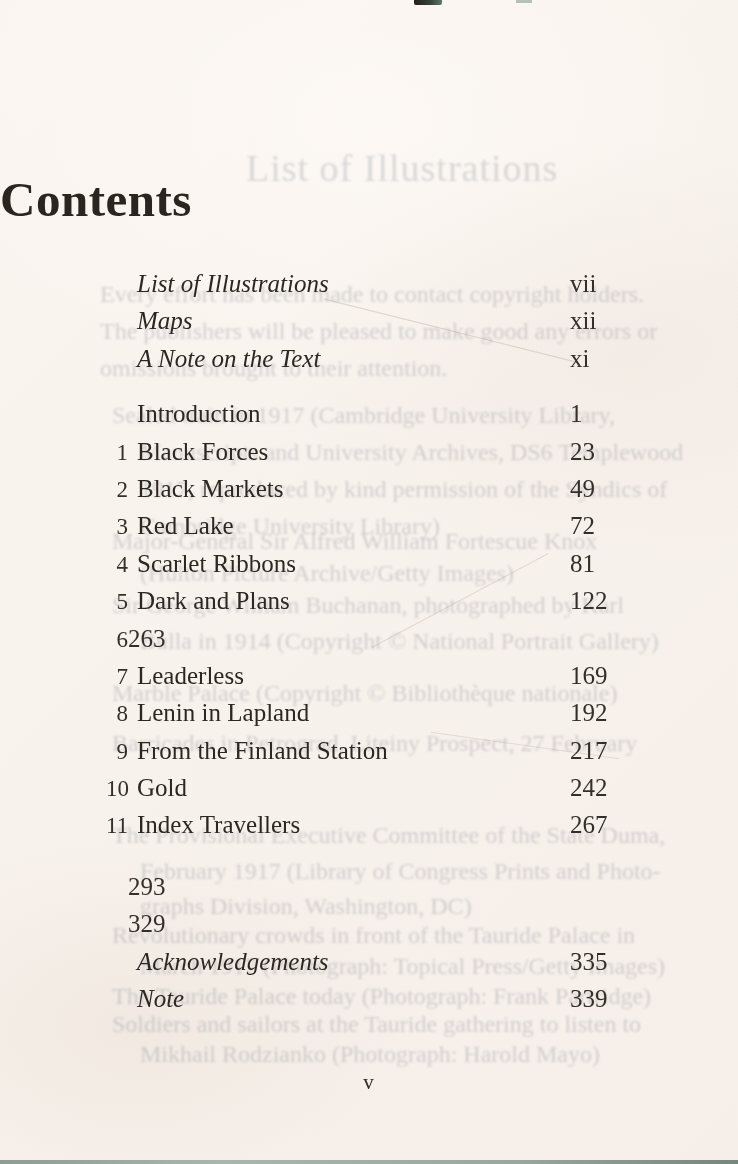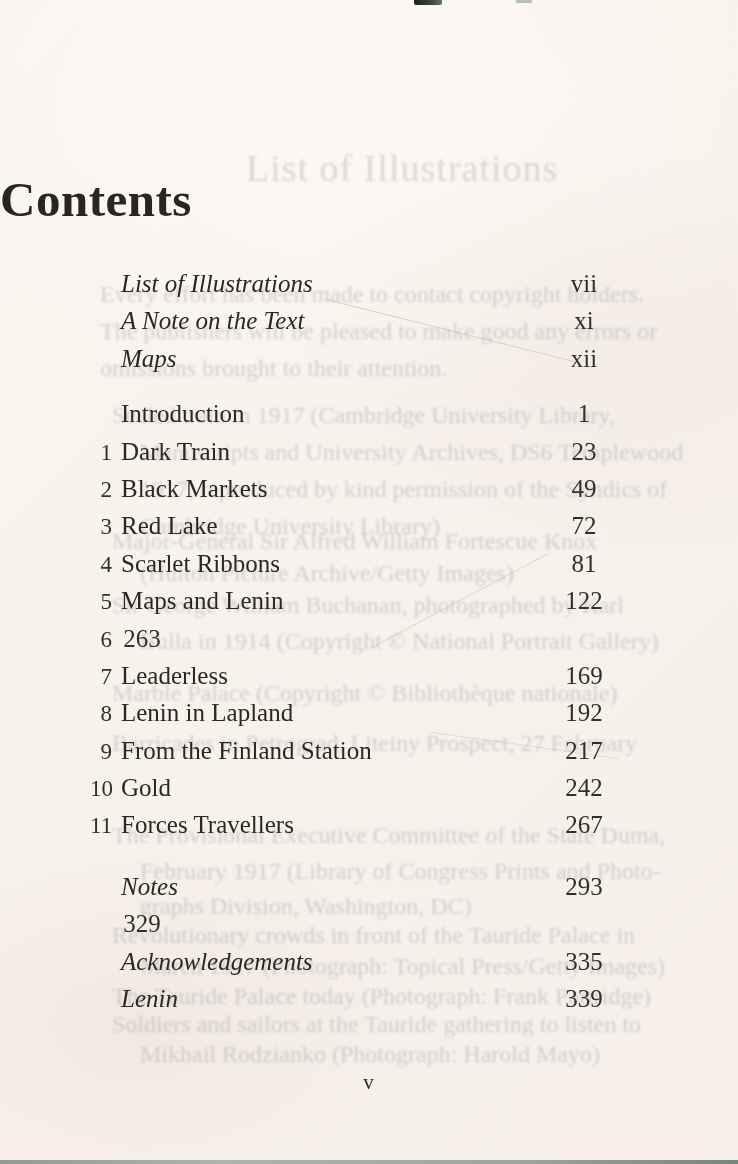--- a/index.html
+++ b/index.html
@@ -65,30 +65,30 @@
   .g20{top:1041px;left:140px;}
 
   
   .content{position:absolute;inset:0;z-index:3;}
   .book-title{
     position:absolute;top:138px;left:0;width:738px;
     font-size:49px;color:#29261f;
     letter-spacing:.5px;
   }
   .toc{
-    position:absolute;top:270px;left:90px;width:524px;
+    position:absolute;top:270px;left:106px;width:524px;
     font-size:25px;
     font-variant-numeric:oldstyle-nums;
     font-feature-settings:"onum" 1;
   }
   .toc-row{display:flex;align-items:baseline;height:37.4px;}
   .toc-num{width:22px;text-align:right;flex:none;font-size:23px;color:#33302a;}
   .toc-label{margin-left:9px;flex:1;color:#2b2822;}
   .toc-label.italic{font-style:italic;}
-  .toc-page{flex:none;text-align:center;min-width:60px;color:#33302a;}
+  .toc-page{flex:none;text-align:left;min-width:60px;color:#33302a;}
   .spacer-a{height:18px;}
   .spacer-b{height:24px;}
   .folio{
     position:absolute;top:1070px;left:0;width:738px;
     text-align:center;font-size:21px;color:#2e2a25;letter-spacing:1px;
   }
 </style>
 </head>
 <body>
 
@@ -129,59 +129,59 @@
 
     <div class="toc">
 
       <div class="toc-row">
         <span class="toc-num"></span>
         <span class="toc-label italic">List of Illustrations</span>
         <span class="toc-page">vii</span>
       </div>
       <div class="toc-row">
         <span class="toc-num"></span>
+        <span class="toc-label italic">Maps</span>
+        <span class="toc-page">xii</span>
+      </div>
+      <div class="toc-row">
+        <span class="toc-num"></span>
         <span class="toc-label italic">A Note on the Text</span>
         <span class="toc-page">xi</span>
       </div>
-      <div class="toc-row">
-        <span class="toc-num"></span>
-        <span class="toc-label italic">Maps</span>
-        <span class="toc-page">xii</span>
-      </div>
 
       <div class="spacer-a"></div>
 
       <div class="toc-row">
         <span class="toc-num"></span>
         <span class="toc-label">Introduction</span>
         <span class="toc-page">1</span>
       </div>
       <div class="toc-row">
         <span class="toc-num">1</span>
-        <span class="toc-label">Dark Train</span>
+        <span class="toc-label">Black Forces</span>
         <span class="toc-page">23</span>
       </div>
       <div class="toc-row">
         <span class="toc-num">2</span>
         <span class="toc-label">Black Markets</span>
         <span class="toc-page">49</span>
       </div>
       <div class="toc-row">
         <span class="toc-num">3</span>
         <span class="toc-label">Red Lake</span>
         <span class="toc-page">72</span>
       </div>
       <div class="toc-row">
         <span class="toc-num">4</span>
         <span class="toc-label">Scarlet Ribbons</span>
         <span class="toc-page">81</span>
       </div>
       <div class="toc-row">
         <span class="toc-num">5</span>
-        <span class="toc-label">Maps and Lenin</span>
+        <span class="toc-label">Dark and Plans</span>
         <span class="toc-page">122</span>
       </div>
       <div class="toc-row">
         <span class="toc-num">6</span>
         <span class="toc-page">263</span>
       </div>
       <div class="toc-row">
         <span class="toc-num">7</span>
         <span class="toc-label">Leaderless</span>
         <span class="toc-page">169</span>
@@ -196,43 +196,42 @@
         <span class="toc-label">From the Finland Station</span>
         <span class="toc-page">217</span>
       </div>
       <div class="toc-row">
         <span class="toc-num">10</span>
         <span class="toc-label">Gold</span>
         <span class="toc-page">242</span>
       </div>
       <div class="toc-row">
         <span class="toc-num">11</span>
-        <span class="toc-label">Forces Travellers</span>
+        <span class="toc-label">Index Travellers</span>
         <span class="toc-page">267</span>
       </div>
 
       <div class="spacer-b"></div>
 
       <div class="toc-row">
         <span class="toc-num"></span>
-        <span class="toc-label italic">Notes</span>
         <span class="toc-page">293</span>
       </div>
       <div class="toc-row">
         <span class="toc-num"></span>
         <span class="toc-page">329</span>
       </div>
       <div class="toc-row">
         <span class="toc-num"></span>
         <span class="toc-label italic">Acknowledgements</span>
         <span class="toc-page">335</span>
       </div>
       <div class="toc-row">
         <span class="toc-num"></span>
-        <span class="toc-label italic">Lenin</span>
+        <span class="toc-label italic">Note</span>
         <span class="toc-page">339</span>
       </div>
 
     </div>
 
     <div class="folio">v</div>
   </div>
 </div>
 
 </body></html>

